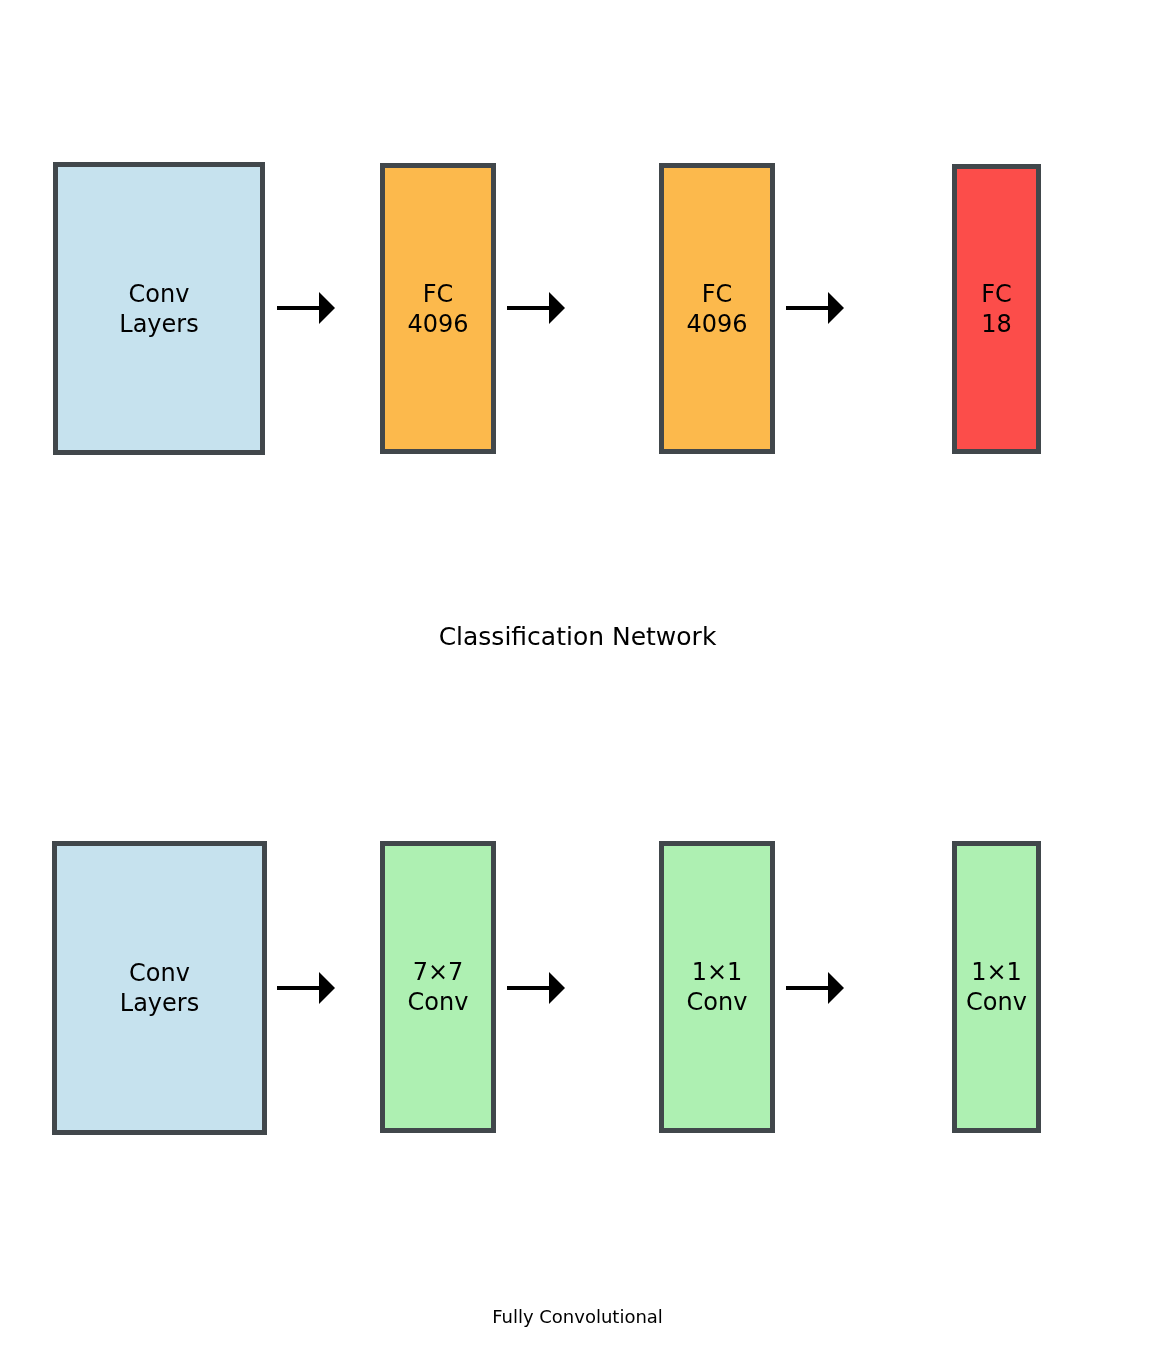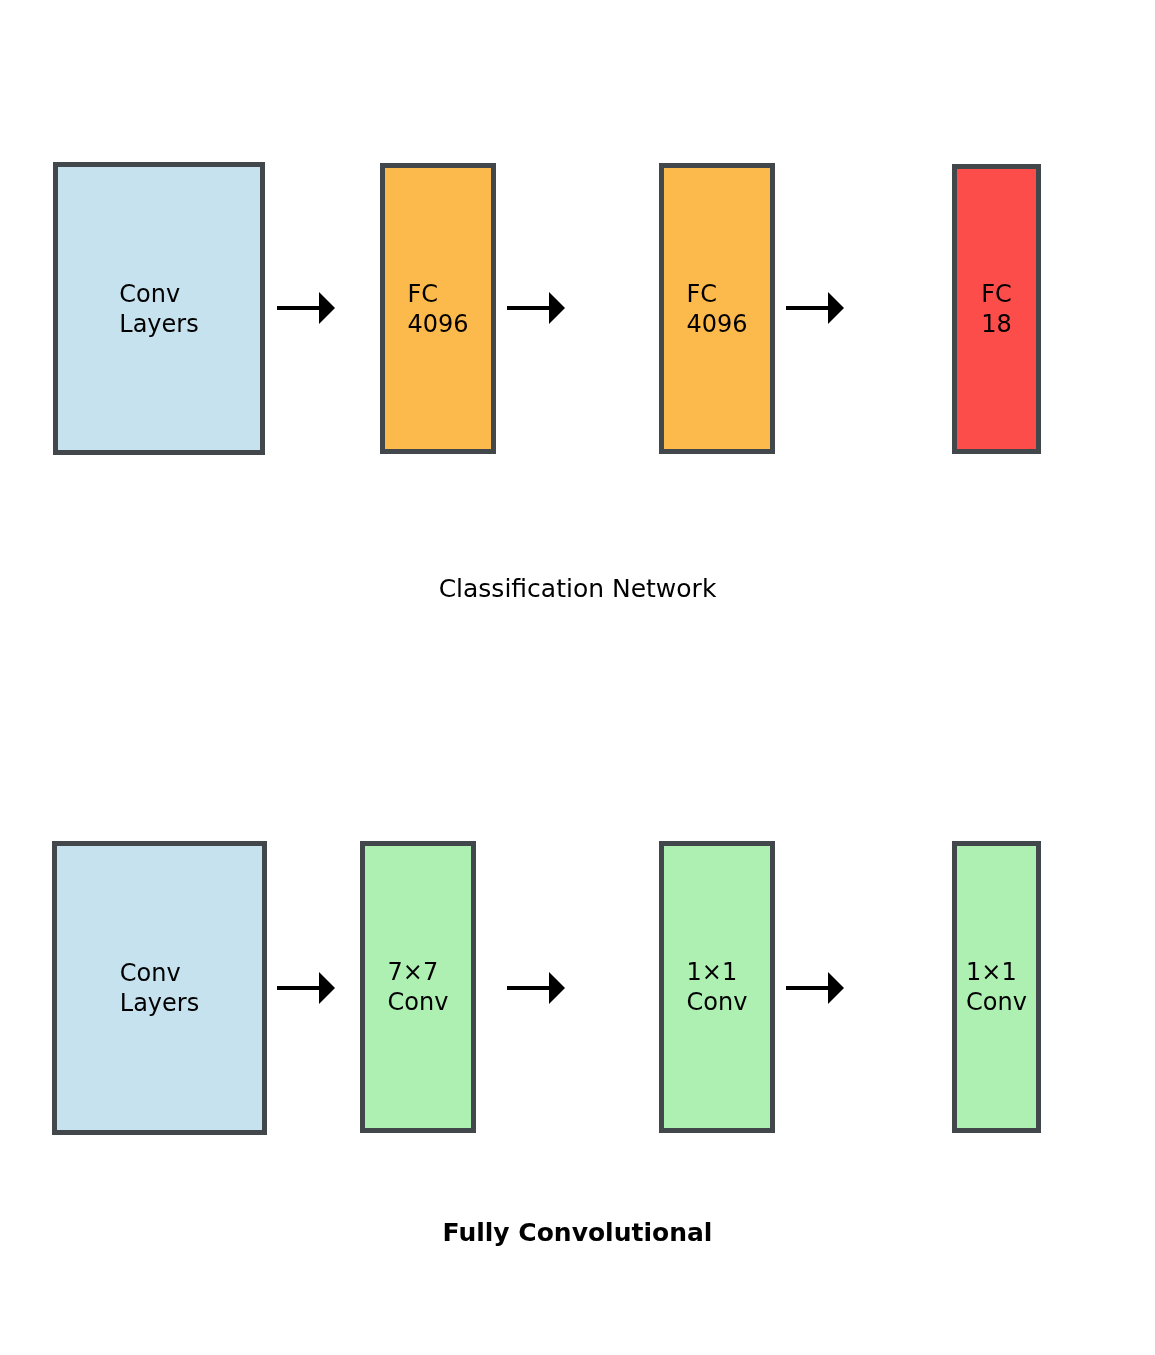--- a/index.html
+++ b/index.html
@@ -16,70 +16,71 @@
     color: #000000;
     overflow: hidden;
   }
   .box {
     position: absolute;
     box-sizing: border-box;
     border: 5px solid #41474b;
     display: flex;
     align-items: center;
     justify-content: center;
+    text-align: center;
   }
   .box-label {
     font-size: 24px;
     line-height: 30px;
     color: #000000;
   }
   .box-label span { display: block; }
 
   
   .r1b1 { left: 53px;  top: 162px; width: 212px; height: 293px; }
   .r1b2 { left: 380px; top: 163px; width: 116px; height: 291px; }
   .r1b3 { left: 659px; top: 163px; width: 116px; height: 291px; }
   .r1b4 { left: 952px; top: 164px; width: 89px;  height: 290px; }
 
   
   .r2b1 { left: 52px;  top: 841px; width: 215px; height: 294px; }
-  .r2b2 { left: 360px; top: 841px; width: 116px; height: 292px; }
+  .r2b2 { left: 380px; top: 841px; width: 116px; height: 292px; }
   .r2b3 { left: 659px; top: 841px; width: 116px; height: 292px; }
   .r2b4 { left: 952px; top: 841px; width: 89px;  height: 292px; }
 
   .arrow { position: absolute; width: 58px; height: 32px; }
   .row1 { top: 292px; }
   .row2 { top: 972px; }
   .a1 { left: 277px; }
   .a2 { left: 507px; }
   .a3 { left: 786px; }
 
   .caption {
     position: absolute;
     left: 0;
     right: 0;
     text-align: center;
     color: #000000;
+    margin-top: 48px;
   }
   .section-title {
     top: 573px;
     font-size: 25px;
     line-height: 32px;
   }
   .annotation {
     top: 734px;
     font-size: 22px;
     line-height: 32px;
     font-style: italic;
   }
   .section-title-bottom {
-    top: 1217px;
-    font-size: 25px;
+    top: 1253px;
+    font-size: 18px;
     line-height: 32px;
-    font-weight: bold;
   }
 </style>
 </head>
 <body>
 
 <div class="canvas">
 
   <div class="box r1b1" style="background-color: rgb(198, 226, 238); border-color: rgb(65, 71, 75);">
     <div class="box-label">
       <span>Conv</span>

